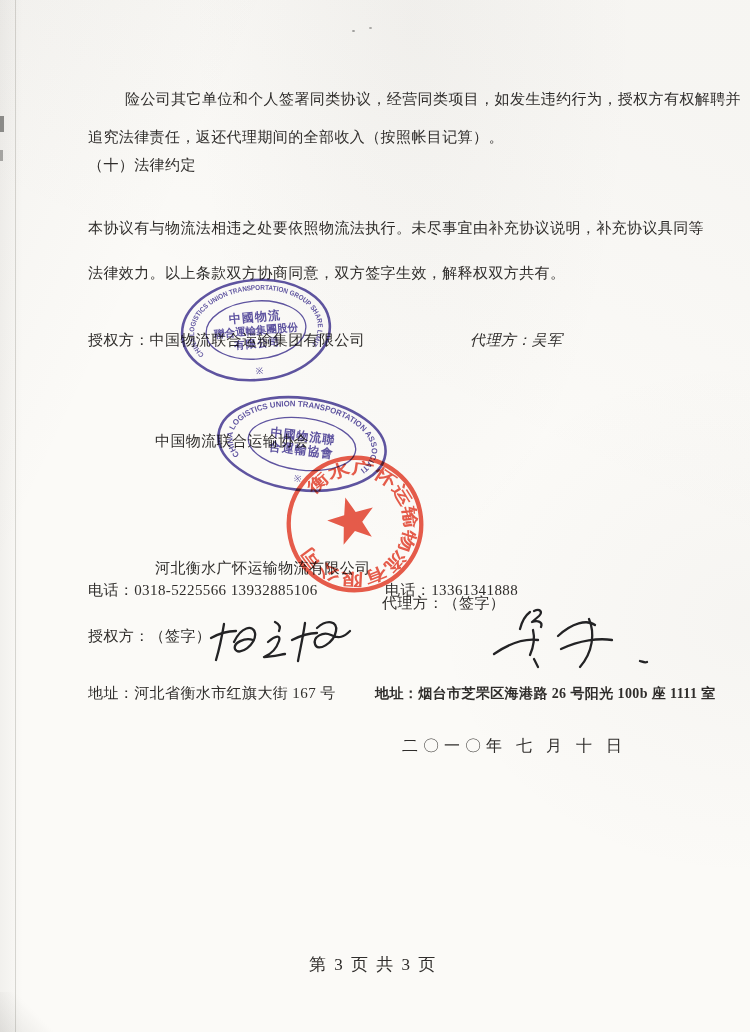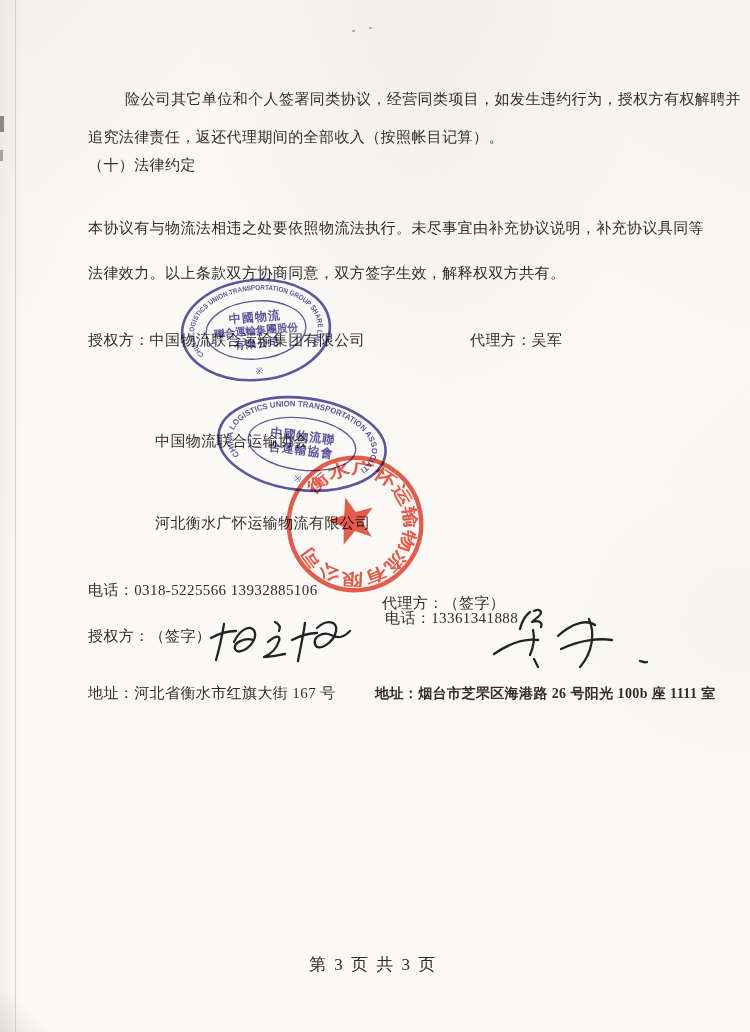--- a/index.html
+++ b/index.html
@@ -37,29 +37,30 @@
   <div class="edge-mark" style="top:150px;width:3px;height:11px;opacity:.4;"></div>
   <div class="corner-shade"></div>
 
   <div class="line" style="left:80px;top:90px;margin-left:45px;">险公司其它单位和个人签署同类协议，经营同类项目，如发生违约行为，授权方有权解聘并</div>
   <div class="line" style="left:88px;top:128px;">追究法律责任，返还代理期间的全部收入（按照帐目记算）。</div>
   <div class="line" style="left:88px;top:156px;">（十）法律约定</div>
   <div class="line" style="left:88px;top:219px;">本协议有与物流法相违之处要依照物流法执行。未尽事宜由补充协议说明，补充协议具同等</div>
   <div class="line" style="left:88px;top:264px;">法律效力。以上条款双方协商同意，双方签字生效，解释权双方共有。</div>
 
   <div class="line" style="left:88px;top:331px;text-align:center;">授权方：中国物流联合运输集团有限公司</div>
-  <div class="line" style="left:470px;top:331px;">代理方：吴军</div>
+  <div class="line" style="left:470px;top:331px;font-style:italic;">代理方：吴军</div>
   <div class="line" style="left:155px;top:432px;">中国物流联合运输协会</div>
-  <div class="line" style="left:155px;top:514px;">河北衡水广怀运输物流有限公司</div>
+  <div class="line" style="left:155px;top:559px;">河北衡水广怀运输物流有限公司</div>
   <div class="line" style="left:88px;top:581px;">电话：0318-5225566   13932885106</div>
-  <div class="line" style="left:385px;top:581px;margin-top:28px;">电话：13361341888</div>
+  <div class="line" style="left:385px;top:581px;">电话：13361341888</div>
   <div class="line" style="left:88px;top:627px;">授权方：（签字）</div>
   <div class="line" style="left:382px;top:594px;">代理方：（签字）</div>
   <div class="line" style="left:88px;top:684px;">地址：河北省衡水市红旗大街 167 号</div>
   <div class="line" style="left:375px;top:685px;font-size:14px;font-weight:bold;">地址：烟台市芝罘区海港路 26 号阳光 100b 座 1111 室</div>
+  <div class="line" style="left:402px;top:736px;font-size:16px;letter-spacing:5px;">二〇一〇年 七 月 十 日</div>
   <div class="line" style="left:309px;top:953px;font-size:17px;letter-spacing:2px;">第 3 页 共 3 页</div>
 
   <svg class="stamp" style="left:176px;top:276px;width:160px;height:108px;transform:rotate(-5deg);opacity:.88;" viewBox="0 0 160 108">
     <ellipse cx="80" cy="54" rx="74" ry="50" fill="none" stroke-width="2.6" stroke="#4a3e99"></ellipse>
     <ellipse cx="80" cy="54" rx="50" ry="29" fill="none" stroke-width="1.3" stroke="#4a3e99"></ellipse>
     <path id="grpArc" d="M 26.3,74 A 62,40 0 1 1 133.7,74" fill="none"></path>
     <text class="ring-en" font-size="7" fill="#4a3e99">
       <textPath href="#grpArc" startOffset="0" textLength="214" lengthAdjust="spacingAndGlyphs">CHINA LOGISTICS UNION TRANSPORTATION GROUP SHARE LIMITED</textPath>
     </text>
     <text x="80" y="45" font-size="12" font-weight="bold" text-anchor="middle" letter-spacing="1" fill="#4a3e99">中國物流</text>

